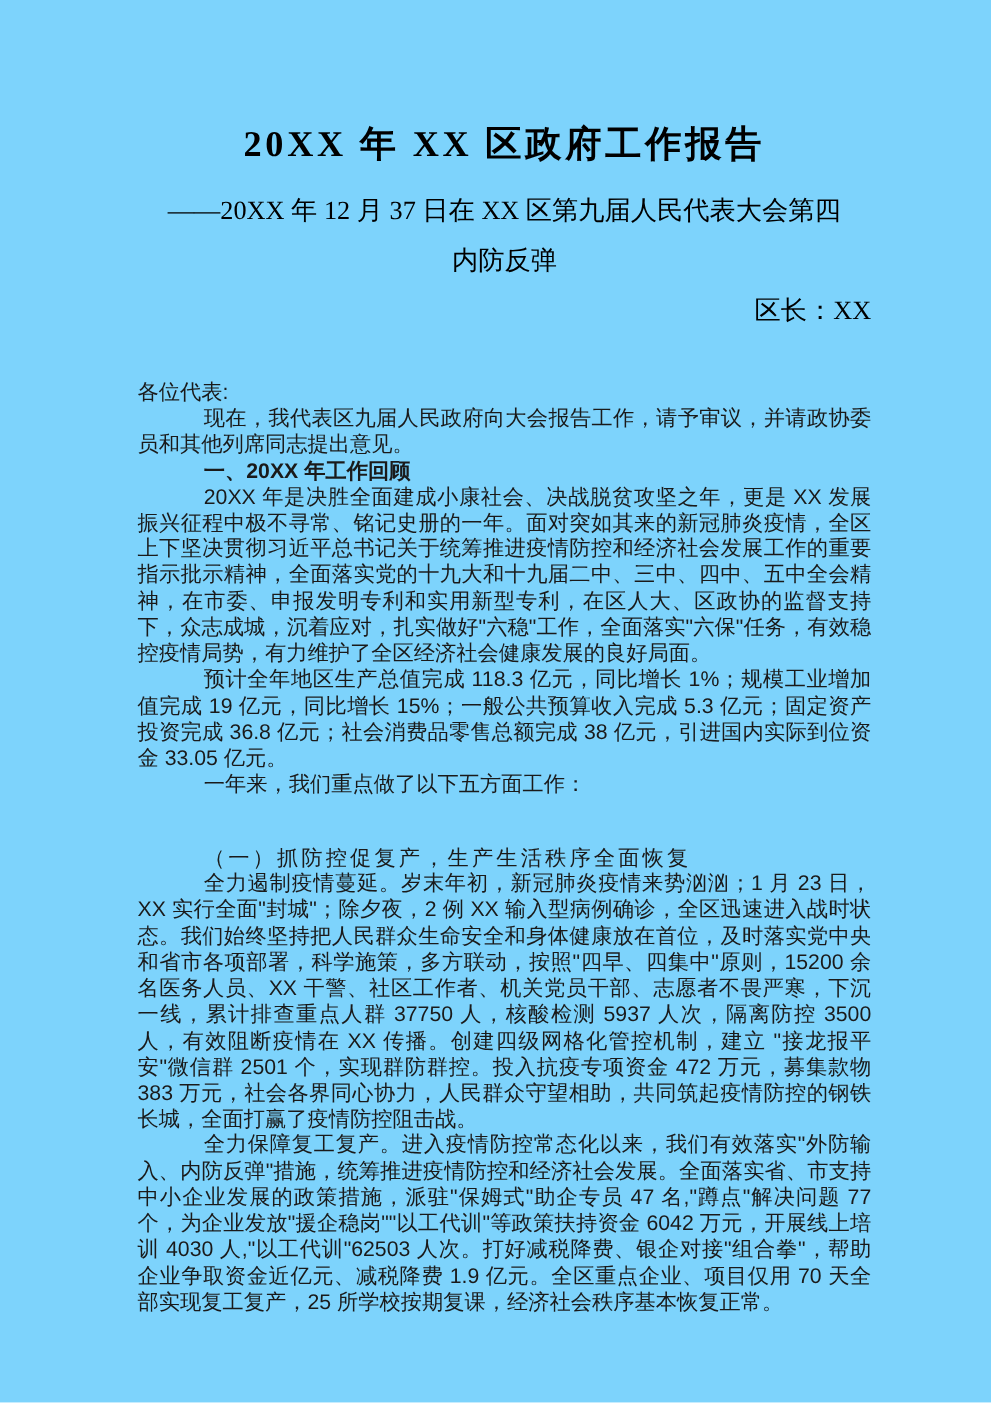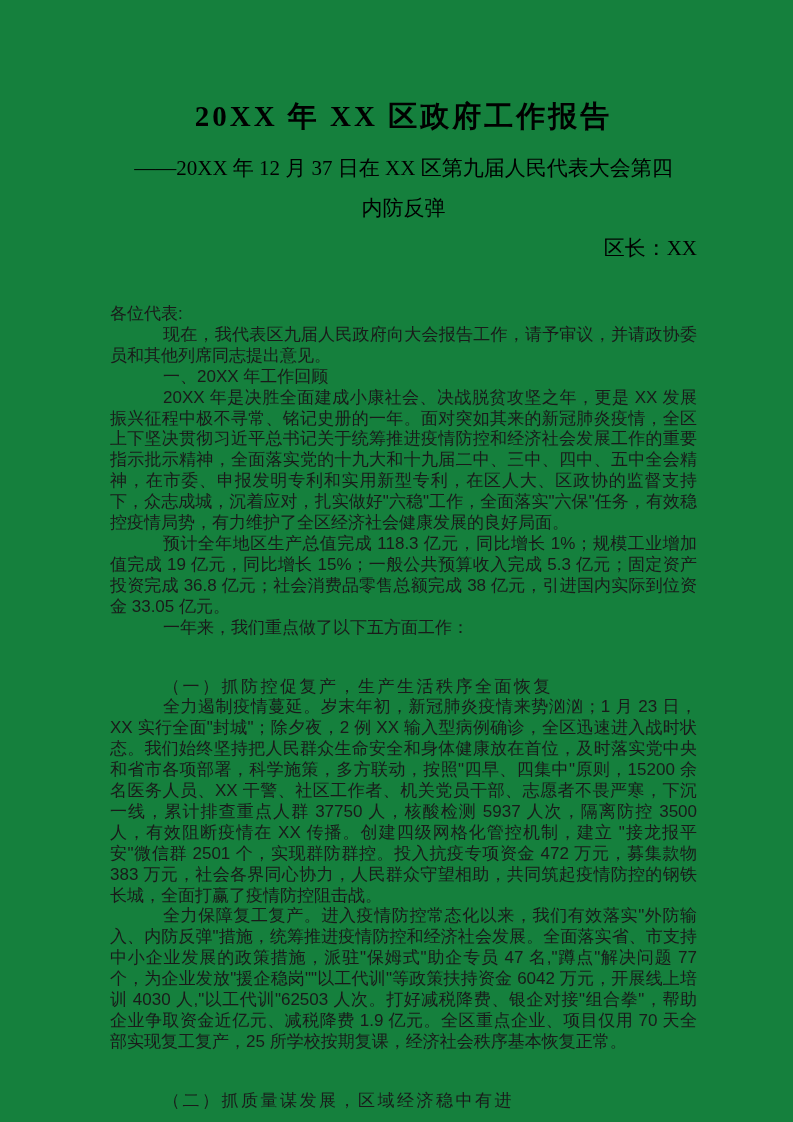--- a/index.html
+++ b/index.html
@@ -5,21 +5,21 @@
   html, body {
     margin: 0;
     padding: 0;
     background: #ffffff;
   }
   .page {
     position: relative;
     width: 793px;
     height: 1122px;
     margin: 0 auto;
-    background: #15803d;
+    background: #7dd3fc;
     box-sizing: border-box;
     padding: 98px 96px 0 110px;
     overflow: hidden;
     color: #000000;
   }
   
   .doc-title {
     font-family: "Liberation Serif", serif;
     font-size: 29px;
     line-height: 36px;
@@ -56,21 +56,21 @@
   }
   .doc-body p {
     margin: 0;
     padding: 0;
     text-indent: 53px;
   }
   .doc-body p.salutation {
     text-indent: 0;
   }
   .doc-body p.heading1 {
-    font-weight: normal;
+    font-weight: bold;
     font-family: "Liberation Sans", sans-serif;
   }
   .doc-body p.heading2 {
     font-family: "Liberation Serif", serif;
     letter-spacing: 2.5px;
     margin-top: 38px;
   }
 </style>
 </head>
 <body>
@@ -88,16 +88,15 @@
   <div class="doc-body">
     <p class="salutation">各位代表:</p>
     <p class="body">现在，我代表区九届人民政府向大会报告工作，请予审议，并请政协委员和其他列席同志提出意见。</p>
     <p class="heading1">一、20XX 年工作回顾</p>
     <p class="body">20XX 年是决胜全面建成小康社会、决战脱贫攻坚之年，更是 XX 发展振兴征程中极不寻常、铭记史册的一年。面对突如其来的新冠肺炎疫情，全区上下坚决贯彻习近平总书记关于统筹推进疫情防控和经济社会发展工作的重要指示批示精神，全面落实党的十九大和十九届二中、三中、四中、五中全会精神，在市委、申报发明专利和实用新型专利，在区人大、区政协的监督支持下，众志成城，沉着应对，扎实做好"六稳"工作，全面落实"六保"任务，有效稳控疫情局势，有力维护了全区经济社会健康发展的良好局面。</p>
     <p class="body">预计全年地区生产总值完成 118.3 亿元，同比增长 1%；规模工业增加值完成 19 亿元，同比增长 15%；一般公共预算收入完成 5.3 亿元；固定资产投资完成 36.8 亿元；社会消费品零售总额完成 38 亿元，引进国内实际到位资金 33.05 亿元。</p>
     <p class="body">一年来，我们重点做了以下五方面工作：</p>
     <p class="heading2">（一）抓防控促复产，生产生活秩序全面恢复</p>
     <p class="body">全力遏制疫情蔓延。岁末年初，新冠肺炎疫情来势汹汹；1 月 23 日，XX 实行全面"封城"；除夕夜，2 例 XX 输入型病例确诊，全区迅速进入战时状态。我们始终坚持把人民群众生命安全和身体健康放在首位，及时落实党中央和省市各项部署，科学施策，多方联动，按照"四早、四集中"原则，15200 余名医务人员、XX 干警、社区工作者、机关党员干部、志愿者不畏严寒，下沉一线，累计排查重点人群 37750 人，核酸检测 5937 人次，隔离防控 3500 人，有效阻断疫情在 XX 传播。创建四级网格化管控机制，建立 "接龙报平安"微信群 2501 个，实现群防群控。投入抗疫专项资金 472 万元，募集款物 383 万元，社会各界同心协力，人民群众守望相助，共同筑起疫情防控的钢铁长城，全面打赢了疫情防控阻击战。</p>
     <p class="body">全力保障复工复产。进入疫情防控常态化以来，我们有效落实"外防输入、内防反弹"措施，统筹推进疫情防控和经济社会发展。全面落实省、市支持中小企业发展的政策措施，派驻"保姆式"助企专员 47 名,"蹲点"解决问题 77 个，为企业发放"援企稳岗""以工代训"等政策扶持资金 6042 万元，开展线上培训 4030 人,"以工代训"62503 人次。打好减税降费、银企对接"组合拳"，帮助企业争取资金近亿元、减税降费 1.9 亿元。全区重点企业、项目仅用 70 天全部实现复工复产，25 所学校按期复课，经济社会秩序基本恢复正常。</p>
-    <p class="heading2">（二）抓质量谋发展，区域经济稳中有进</p>
   </div>
 
 </div>
 
 </body></html>

